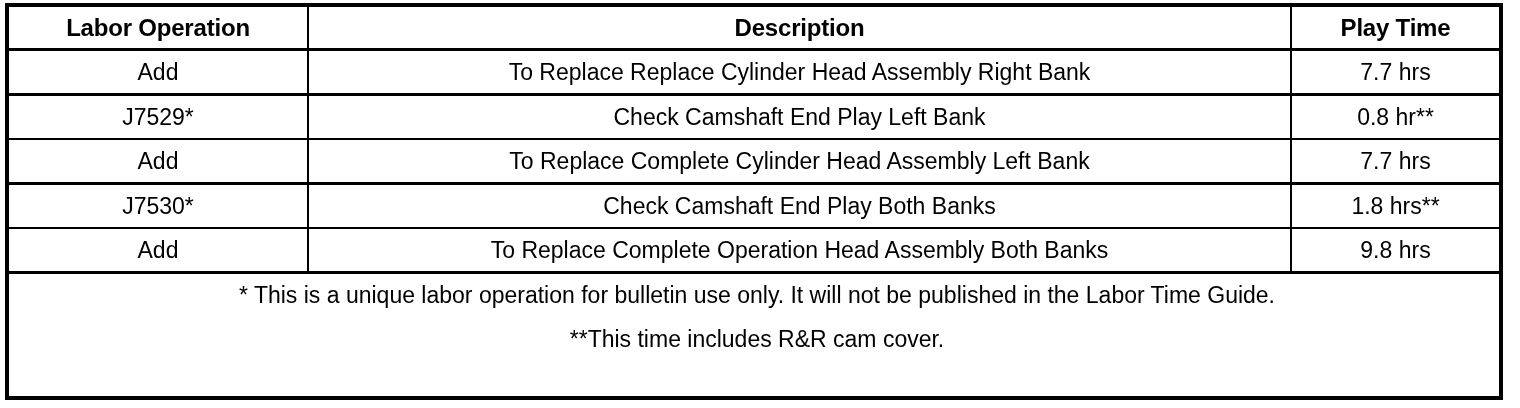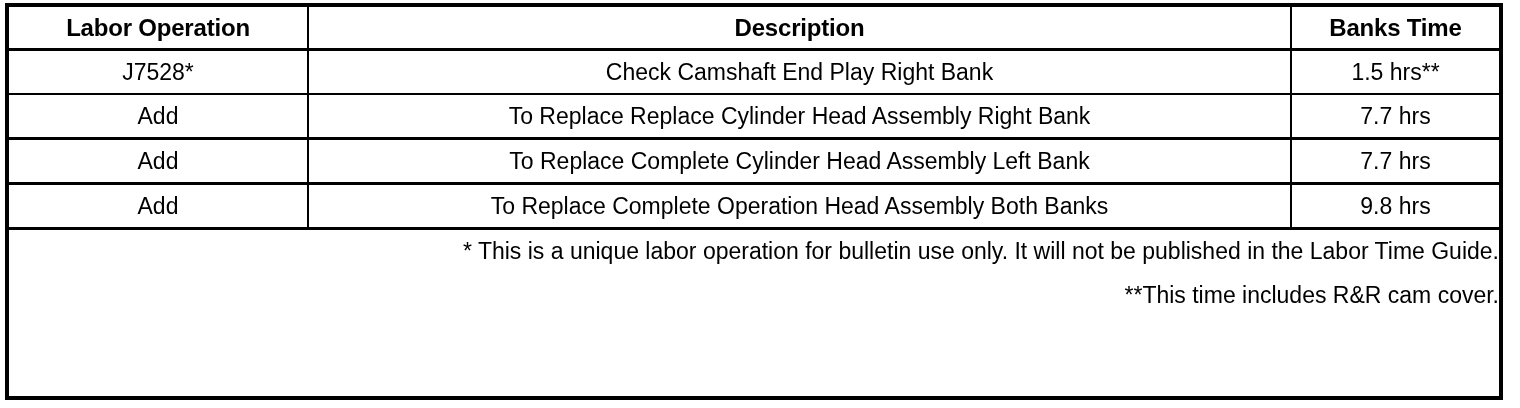--- a/index.html
+++ b/index.html
@@ -96,21 +96,21 @@
   tr.footnote-row td {
     border: none;
     padding: 6px 0 0 6px;
     text-align: left;
     vertical-align: top;
   }
   .footnote-line {
     font-size: 23px;
     line-height: 30px;
     white-space: nowrap;
-    text-align: right;
+    text-align: center;
   }
   .footnote-gap {
     height: 14px;
   }
 </style>
 </head>
 <body>
 
 <div id="page">
 
@@ -119,45 +119,50 @@
       <colgroup>
         <col class="c-op">
         <col class="c-desc">
         <col class="c-time">
       </colgroup>
 
       <thead>
         <tr class="header-row">
           <th class="col-op">Labor Operation</th>
           <th class="col-desc">Description</th>
-          <th class="col-time">Banks Time</th>
+          <th class="col-time">Play Time</th>
         </tr>
       </thead>
 
       <tbody>
 
-        <tr class="data-row">
-          <td class="col-op">J7528*</td>
-          <td class="col-desc">Check Camshaft End Play Right Bank</td>
-          <td class="col-time">1.5 hrs**</td>
-        </tr>
 
         <tr class="data-row group-end">
           <td class="col-op">Add</td>
           <td class="col-desc">To Replace Replace Cylinder Head Assembly Right Bank</td>
           <td class="col-time">7.7 hrs</td>
         </tr>
 
+        <tr class="data-row">
+          <td class="col-op">J7529*</td>
+          <td class="col-desc">Check Camshaft End Play Left Bank</td>
+          <td class="col-time">0.8 hr**</td>
+        </tr>
 
         <tr class="data-row group-end">
           <td class="col-op">Add</td>
           <td class="col-desc">To Replace Complete Cylinder Head Assembly Left Bank</td>
           <td class="col-time">7.7 hrs</td>
         </tr>
 
+        <tr class="data-row">
+          <td class="col-op">J7530*</td>
+          <td class="col-desc">Check Camshaft End Play Both Banks</td>
+          <td class="col-time">1.8 hrs**</td>
+        </tr>
 
         <tr class="data-row last-row">
           <td class="col-op">Add</td>
           <td class="col-desc">To Replace Complete Operation Head Assembly Both Banks</td>
           <td class="col-time">9.8 hrs</td>
         </tr>
 
         <tr class="footnote-row">
           <td colspan="3">
             <div class="footnote-line">* This is a unique labor operation for bulletin use only. It will not be published in the Labor Time Guide.</div>

